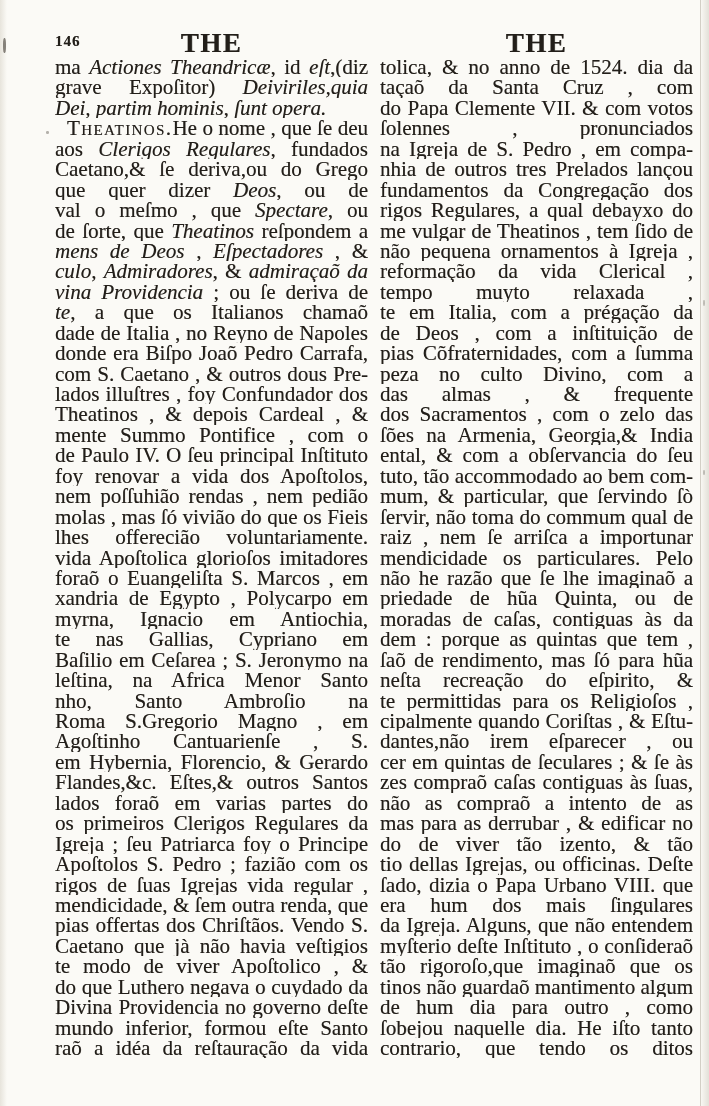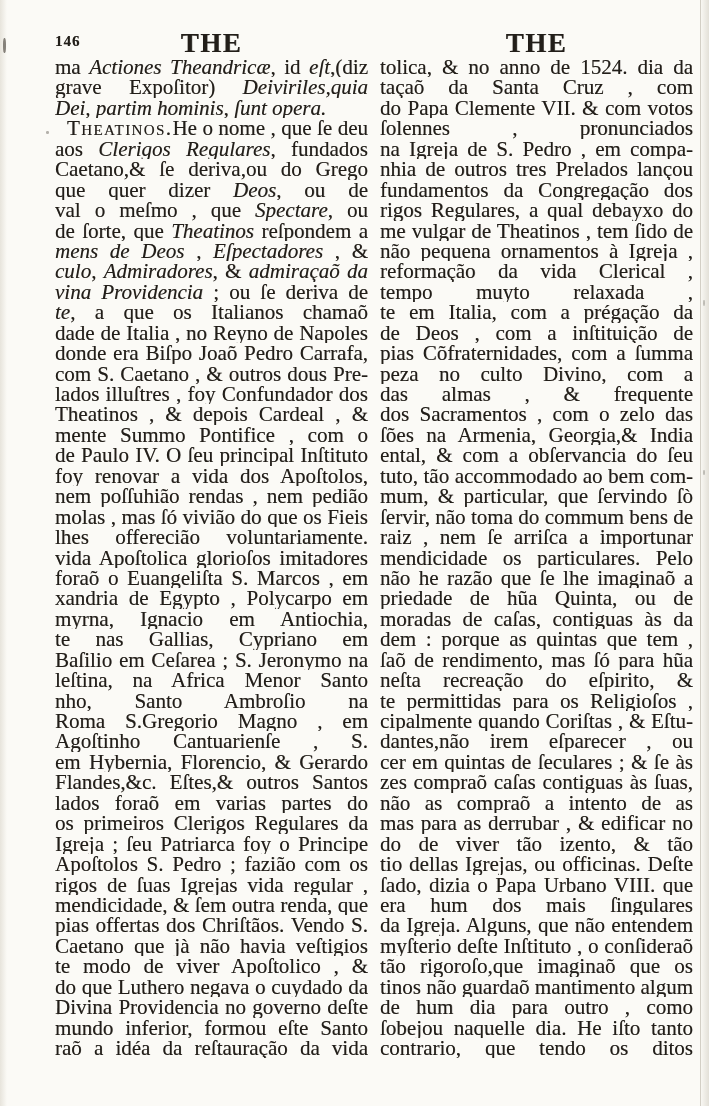--- a/index.html
+++ b/index.html
@@ -146,21 +146,21 @@
       <div class="line"><span>te em Italia, com a prégação da palavra</span></div>
       <div class="line"><span>de Deos , com a inſtituição de muytas</span></div>
       <div class="line"><span>pias Cõfraternidades, com a ſumma lim-</span></div>
       <div class="line"><span>peza no culto Divino, com a direcção</span></div>
       <div class="line"><span>das almas , &amp; frequente adminiſtração</span></div>
       <div class="line"><span>dos Sacramentos , com o zelo das Miſ-</span></div>
       <div class="line"><span>ſões na Armenia, Georgia,&amp; India Ori-</span></div>
       <div class="line"><span>ental, &amp; com a obſervancia do ſeu Inſti-</span></div>
       <div class="line"><span>tuto, tão accommodado ao bem com-</span></div>
       <div class="line"><span>mum, &amp; particular, que ſervindo ſò por</span></div>
-      <div class="line"><span>ſervir, não toma do commum bens de</span></div>
+      <div class="line"><span>ſervir, não toma do commum qual de</span></div>
       <div class="line"><span>raiz , nem ſe arriſca a importunar com</span></div>
       <div class="line"><span>mendicidade os particulares. Pelo que</span></div>
       <div class="line"><span>não he razão que ſe lhe imaginaõ a pro-</span></div>
       <div class="line"><span>priedade de hũa Quinta, ou de algumas</span></div>
       <div class="line"><span>moradas de caſas, contiguas às da Or-</span></div>
       <div class="line"><span>dem : porque as quintas que tem , não</span></div>
       <div class="line"><span>ſaõ de rendimento, mas ſó para hũa ho-</span></div>
       <div class="line"><span>neſta recreação do eſpirito, &amp; juſtamen-</span></div>
       <div class="line"><span>te permittidas para os Religioſos , prin-</span></div>
       <div class="line"><span>cipalmente quando Coriſtas , &amp; Eſtu-</span></div>

